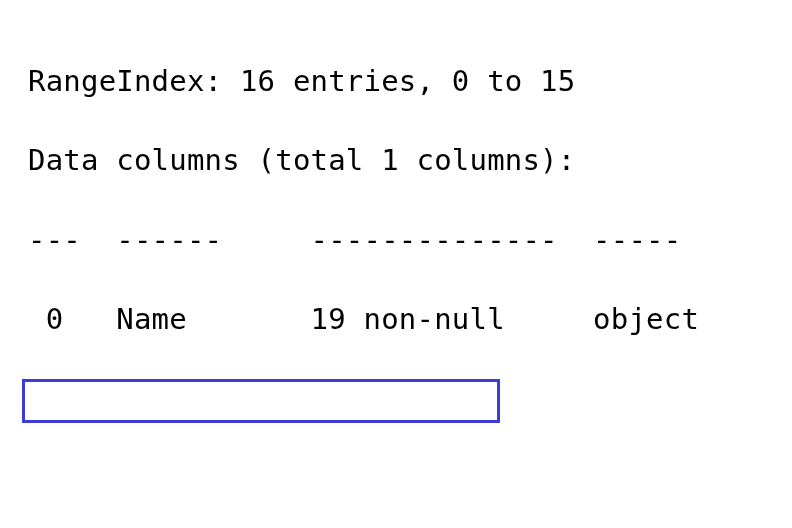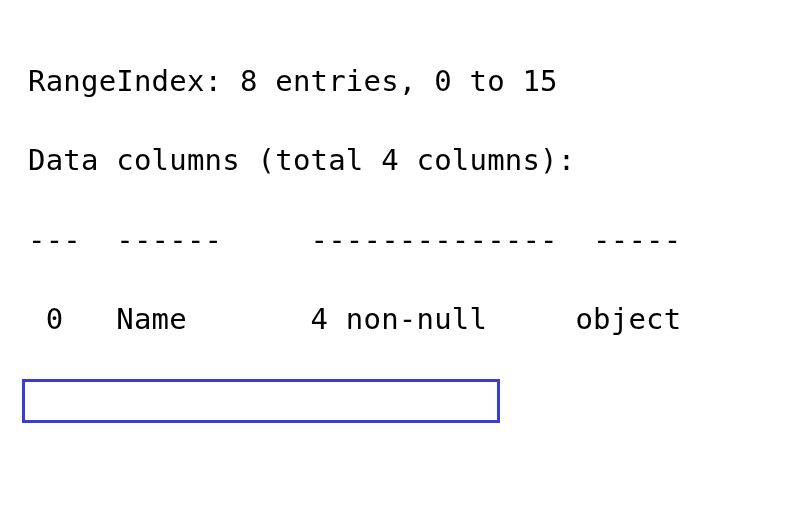--- a/index.html
+++ b/index.html
@@ -23,23 +23,23 @@
     border: 3px solid #3b3bd6;
     position: absolute;
     box-sizing: border-box;
     pointer-events: none;
   }
 </style>
 </head>
 <body>
 
 <div class="wrap">
-<div>RangeIndex: 8 entries, 0 to 15</div>
-<div>Data columns (total 4 columns):</div>
+<div>RangeIndex: 16 entries, 0 to 15</div>
+<div>Data columns (total 1 columns):</div>
 <div>---  ------     --------------  ----- </div>
-<div> 0   Name       4 non-null     object</div>
+<div> 0   Name       19 non-null     object</div>
 
 
 
 
 
 <div class="hl" style="left:22px; top:379px; width:478px; height:44px;"></div>
 </div>
 
 </body></html>

